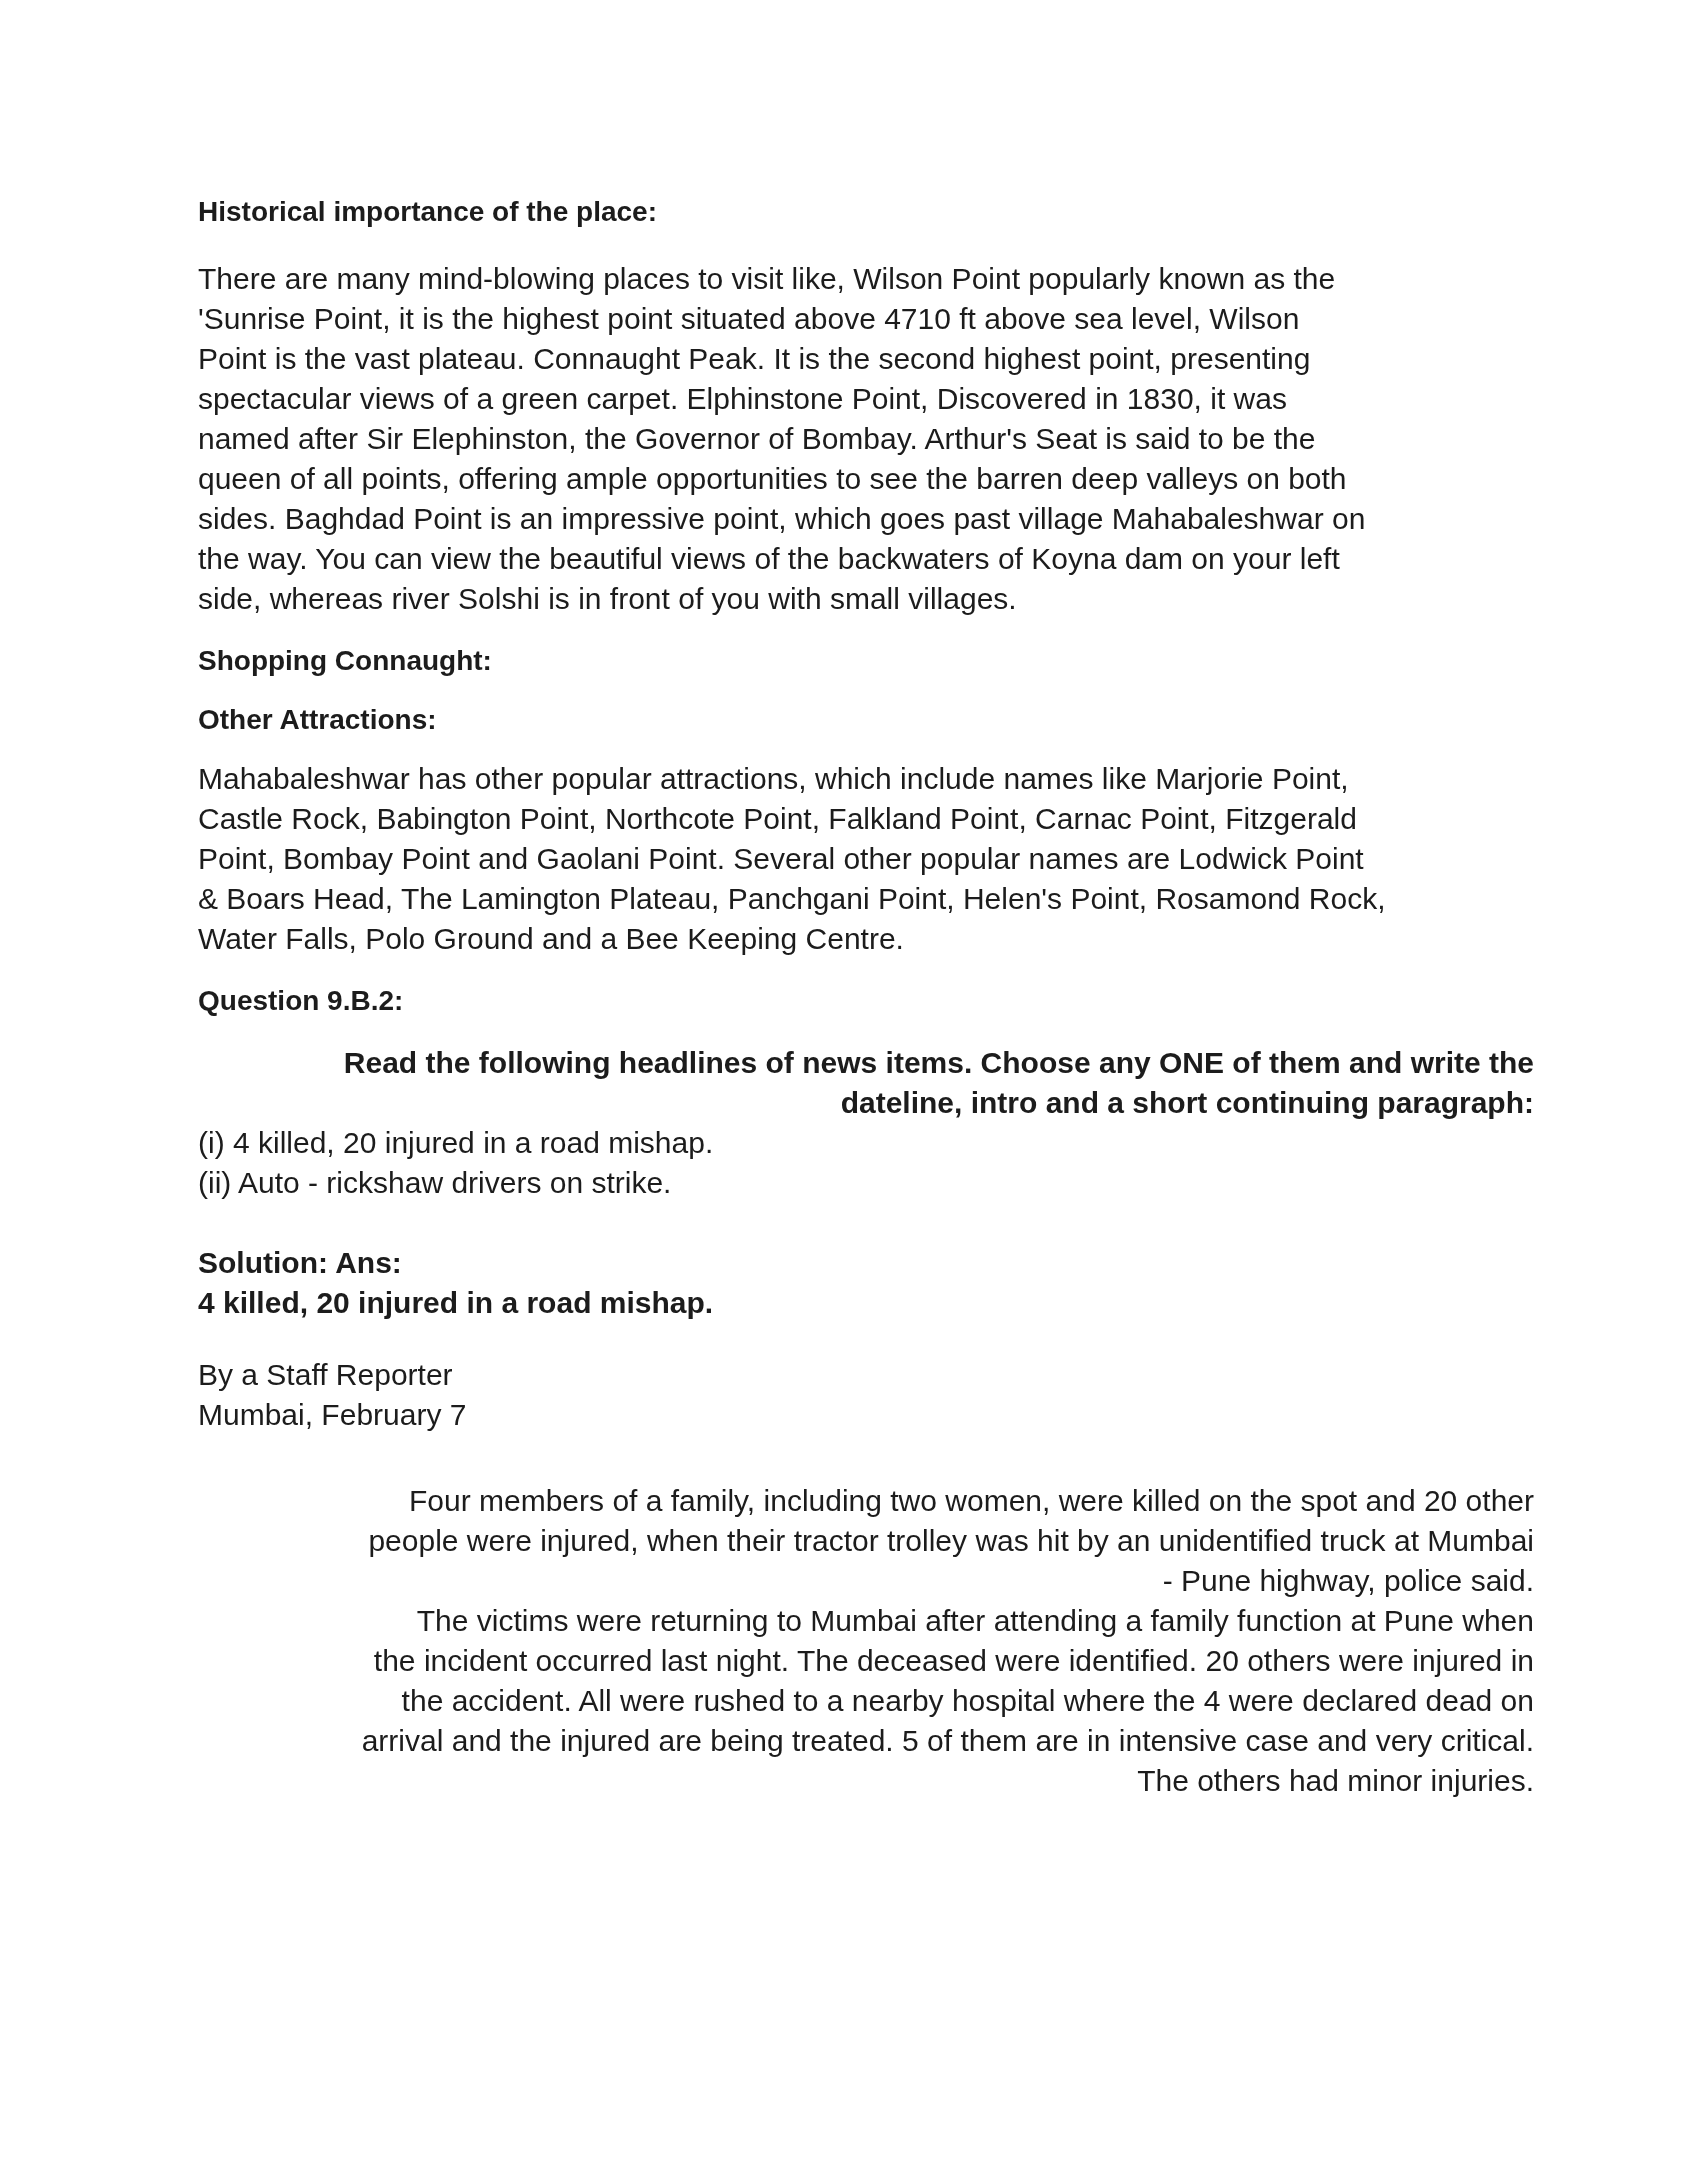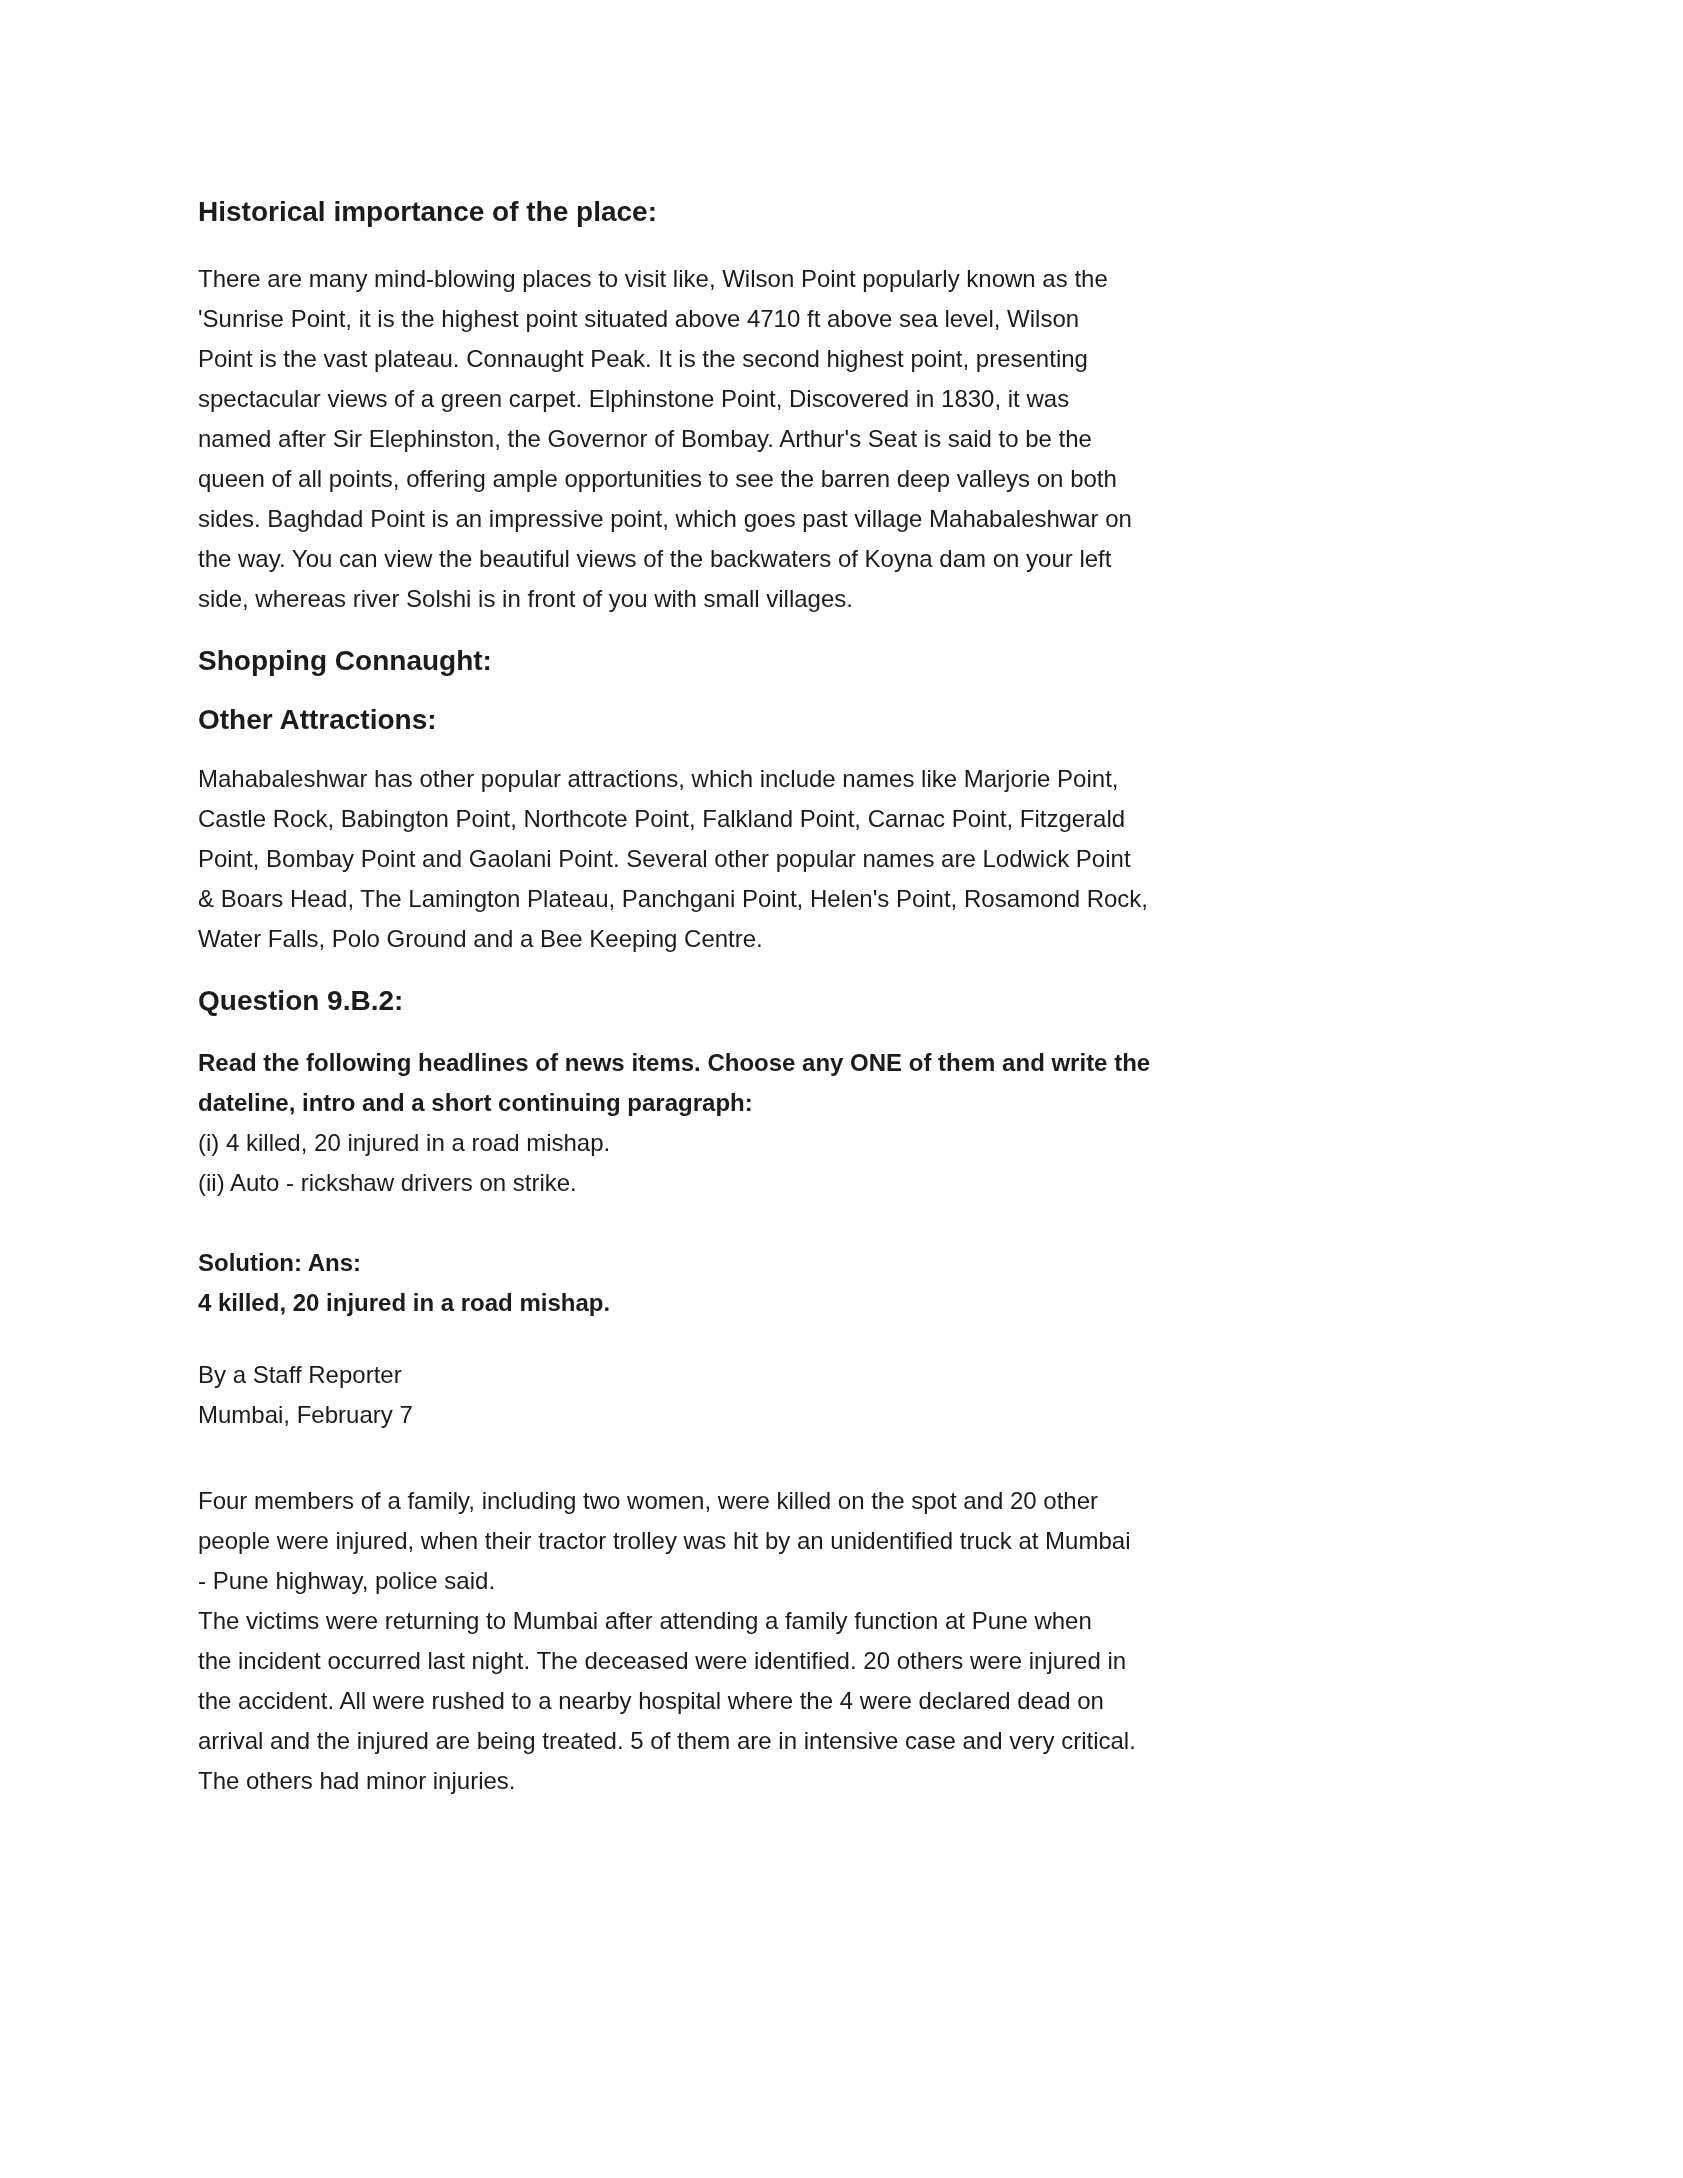--- a/index.html
+++ b/index.html
@@ -12,39 +12,39 @@
     width: 1683px;
     height: 2178px;
     box-sizing: border-box;
     padding: 192px 149px 0 198px;
     background: #ffffff;
     color: #1c1c1c;
     font-family: "Liberation Sans", sans-serif;
     overflow: hidden;
   }
   .block {
-    font-size: 24px;
+    font-size: 30px;
     line-height: 40px;
     white-space: pre-line;
     letter-spacing: 0;
   }
   .heading {
     font-weight: bold;
     font-size: 28px;
   }
   .bold {
     font-weight: bold;
   }
   .mb-s  { margin-bottom: 19px; }
   .mb-m  { margin-bottom: 22px; }
   .mb-h1 { margin-bottom: 27px; }
   .mb-blank { margin-bottom: 40px; }
   .mb-sol   { margin-bottom: 32px; }
   .mb-byline{ margin-bottom: 46px; }
-  .mb-0  { margin-bottom: 0; }
+  .mb-0  { margin-bottom: 0; text-align: right; }
 </style>
 </head>
 <body>
 
 <div class="page">
 
   <div class="block heading mb-h1">Historical importance of the place:</div>
 
   <div class="block mb-m">There are many mind-blowing places to visit like, Wilson Point popularly known as the
 'Sunrise Point, it is the highest point situated above 4710 ft above sea level, Wilson

